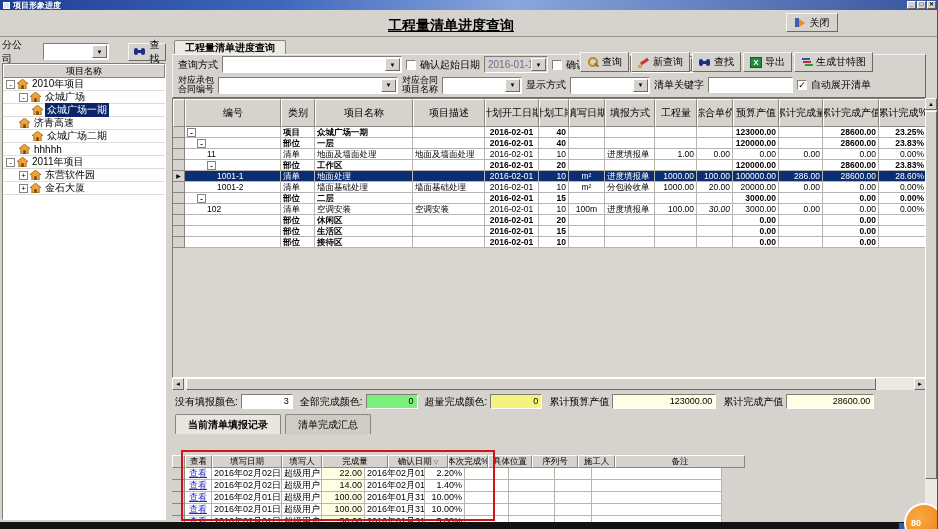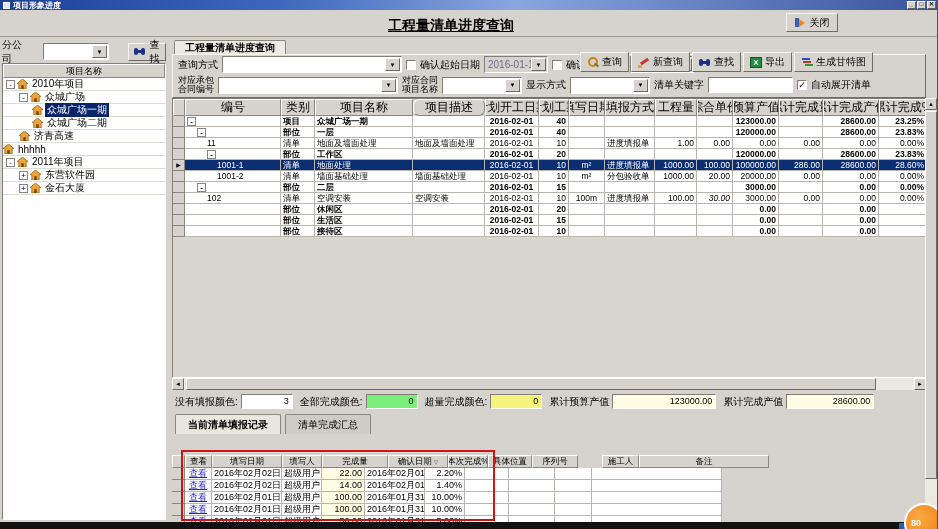--- a/index.html
+++ b/index.html
@@ -76,22 +76,22 @@
   .export-excel-icon{background:#1e8e3e;border:1px solid #0c5e22}
   .export-excel-icon::after{content:"X";position:absolute;left:0;top:0;width:100%;height:100%;color:#fff;
     font-size:8px;font-weight:bold;text-align:center;line-height:10px}
   .gantt-icon::before{content:"";position:absolute;left:1px;top:1px;width:8px;height:2px;background:#3050c0;
     box-shadow:1px 3px 0 #c03030,3px 6px 0 #2a9a2a}
 
   
   .grid-box{position:absolute;left:0;top:58px;width:754px;height:280px;background:#d9d6cf;
     border:1px solid;border-color:#807d75 #fff #fff #807d75;overflow:hidden}
   .g-header{display:flex}
-  .g-hcell{height:17px;background:#d6d3ce;border:1px solid;border-color:#fff #8a877f #8a877f #fff;
-    font-size:12px;display:flex;align-items:center;justify-content:center;white-space:nowrap;overflow:hidden;flex:0 0 auto}
+  .g-hcell{height:28px;background:#d6d3ce;border:1px solid;border-color:#fff #8a877f #8a877f #fff;
+    font-size:10px;display:flex;align-items:center;justify-content:center;white-space:nowrap;overflow:hidden;flex:0 0 auto}
   .g-row{display:flex;background:#fff;height:11px}
   .g-row.bold{font-weight:bold}
   .g-cell{font-size:8.5px;line-height:10px;padding:0 2px;border-right:1px solid #b8b5ae;border-bottom:1px solid #b8b5ae;
     white-space:nowrap;overflow:hidden;flex:0 0 auto}
   .g-ind{background:#d6d3ce;border-right:1px solid #8a877f;border-bottom:1px solid #8a877f;font-size:6px;
     line-height:10px;text-align:center;flex:0 0 auto;color:#000}
   .a-l{text-align:left}.a-c{text-align:center}.a-r{text-align:right}
   .g-row.sel .g-cell{background:#0b2d71;color:#fff}
   .cream{background:#fffde4}
 
@@ -198,39 +198,39 @@
           </div>
           <div class="tree-row" style="padding-left: 29px;">
             <span class="hicon">
               <svg width="11" height="10" viewBox="0 0 11 10">
                 <path d="M5.5 0L11 4.6H9.2V10H1.8V4.6H0Z" fill="#efa33a" stroke="#8a5c10" stroke-width="0.7"></path>
                 <rect x="4.3" y="6.2" width="2.4" height="3.8" fill="#6d4612"></rect>
               </svg>
             </span>
             <span class="tlabel sel">众城广场一期</span>
           </div>
+          <div class="tree-row" style="padding-left: 16px;">
+            <span class="hicon">
+              <svg width="11" height="10" viewBox="0 0 11 10">
+                <path d="M5.5 0L11 4.6H9.2V10H1.8V4.6H0Z" fill="#efa33a" stroke="#8a5c10" stroke-width="0.7"></path>
+                <rect x="4.3" y="6.2" width="2.4" height="3.8" fill="#6d4612"></rect>
+              </svg>
+            </span>
+            <span class="tlabel">济青高速</span>
+          </div>
           <div class="tree-row" style="padding-left: 29px;">
             <span class="hicon">
               <svg width="11" height="10" viewBox="0 0 11 10">
                 <path d="M5.5 0L11 4.6H9.2V10H1.8V4.6H0Z" fill="#efa33a" stroke="#8a5c10" stroke-width="0.7"></path>
                 <rect x="4.3" y="6.2" width="2.4" height="3.8" fill="#6d4612"></rect>
               </svg>
             </span>
             <span class="tlabel">众城广场二期</span>
           </div>
           <div class="tree-row" style="padding-left: 16px;">
-            <span class="hicon">
-              <svg width="11" height="10" viewBox="0 0 11 10">
-                <path d="M5.5 0L11 4.6H9.2V10H1.8V4.6H0Z" fill="#efa33a" stroke="#8a5c10" stroke-width="0.7"></path>
-                <rect x="4.3" y="6.2" width="2.4" height="3.8" fill="#6d4612"></rect>
-              </svg>
-            </span>
-            <span class="tlabel">济青高速</span>
-          </div>
-          <div class="tree-row" style="">
             <span class="hicon">
               <svg width="11" height="10" viewBox="0 0 11 10">
                 <path d="M5.5 0L11 4.6H9.2V10H1.8V4.6H0Z" fill="#efa33a" stroke="#8a5c10" stroke-width="0.7"></path>
                 <rect x="4.3" y="6.2" width="2.4" height="3.8" fill="#6d4612"></rect>
               </svg>
             </span>
             <span class="tlabel">hhhhh</span>
           </div>
           <div class="tree-row" style="padding-left: 3px;">
             <span class="tbox">-</span>
@@ -334,21 +334,21 @@
       <span class="cb">✓</span>
       <span>自动展开清单</span>
     </div>
 
     <div class="grid-box">
       <div class="g-header">
           <div class="g-hcell" style="width: 12px;"></div>
           <div class="g-hcell" style="width: 96px;">编号</div>
           <div class="g-hcell" style="width: 34px;">类别</div>
           <div class="g-hcell" style="width: 98px;">项目名称</div>
-          <div class="g-hcell" style="width: 72px; border-radius: 6px;">项目描述</div>
+          <div class="g-hcell" style="width: 72px;">项目描述</div>
           <div class="g-hcell" style="width: 54px;">计划开工日期</div>
           <div class="g-hcell" style="width: 30px;">计划工期</div>
           <div class="g-hcell" style="width: 36px;">填写日期</div>
           <div class="g-hcell" style="width: 50px;">填报方式</div>
           <div class="g-hcell" style="width: 42px;">工程量</div>
           <div class="g-hcell" style="width: 36px;">综合单价</div>
           <div class="g-hcell" style="width: 46px;">预算产值</div>
           <div class="g-hcell" style="width: 44px;">累计完成量</div>
           <div class="g-hcell" style="width: 56px;">累计完成产值</div>
           <div class="g-hcell" style="width: 48px;">累计完成%</div>
@@ -592,21 +592,21 @@
       <div class="g-header">
           <div class="b-hcell" style="width: 13px;"></div>
           <div class="b-hcell" style="width: 27px;">查看</div>
           <div class="b-hcell" style="width: 70px;">填写日期</div>
           <div class="b-hcell" style="width: 40px;">填写人</div>
           <div class="b-hcell" style="width: 66px;">完成量</div>
           <div class="b-hcell" style="width: 60px;">确认日期<span class="sortmark">▽</span></div>
           <div class="b-hcell" style="width: 40px;">本次完成%</div>
           <div class="b-hcell" style="width: 44px;">具体位置</div>
           <div class="b-hcell" style="width: 46px;">序列号</div>
-          <div class="b-hcell" style="width: 37px; margin-left: 24px;">施工人</div>
+          <div class="b-hcell" style="width: 37px;">施工人</div>
           <div class="b-hcell" style="width: 130px;">备注</div>
         </div>
       <div>
           <div class="b-row">
             <div class="g-ind" style="width: 13px;"></div>
             <div class="b-cell a-c" style="width: 27px;"><span class="link">查看</span></div>
             <div class="b-cell a-c" style="width: 70px;">2016年02月02日</div>
             <div class="b-cell a-l" style="width: 40px;">超级用户</div>
             <div class="b-cell a-r cream" style="width: 43px;">22.00</div>
             <div class="b-cell a-c" style="width: 60px;">2016年02月01日</div>

